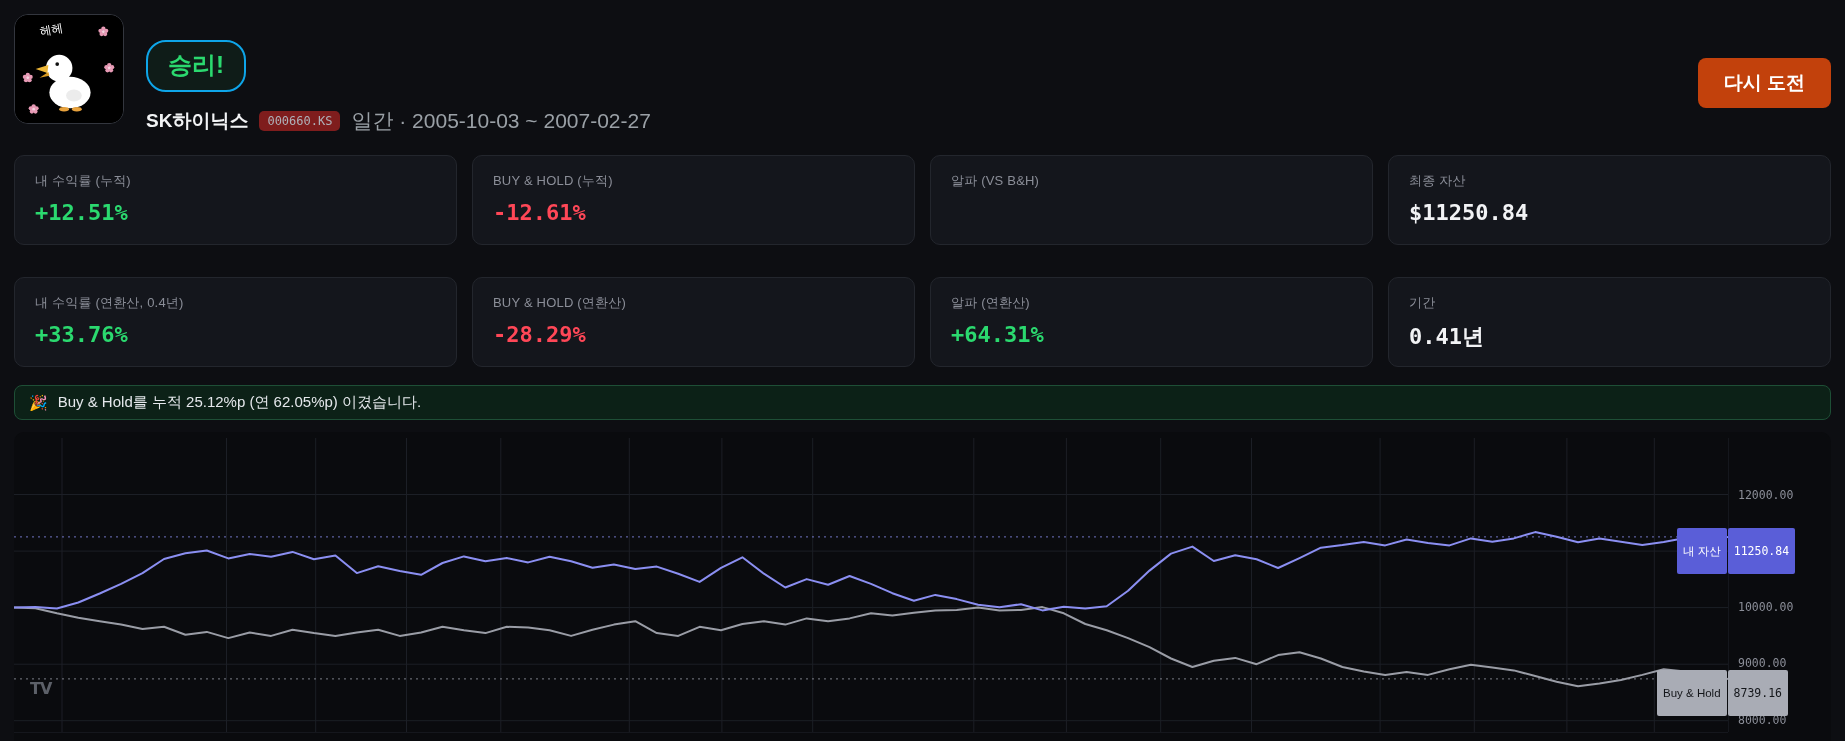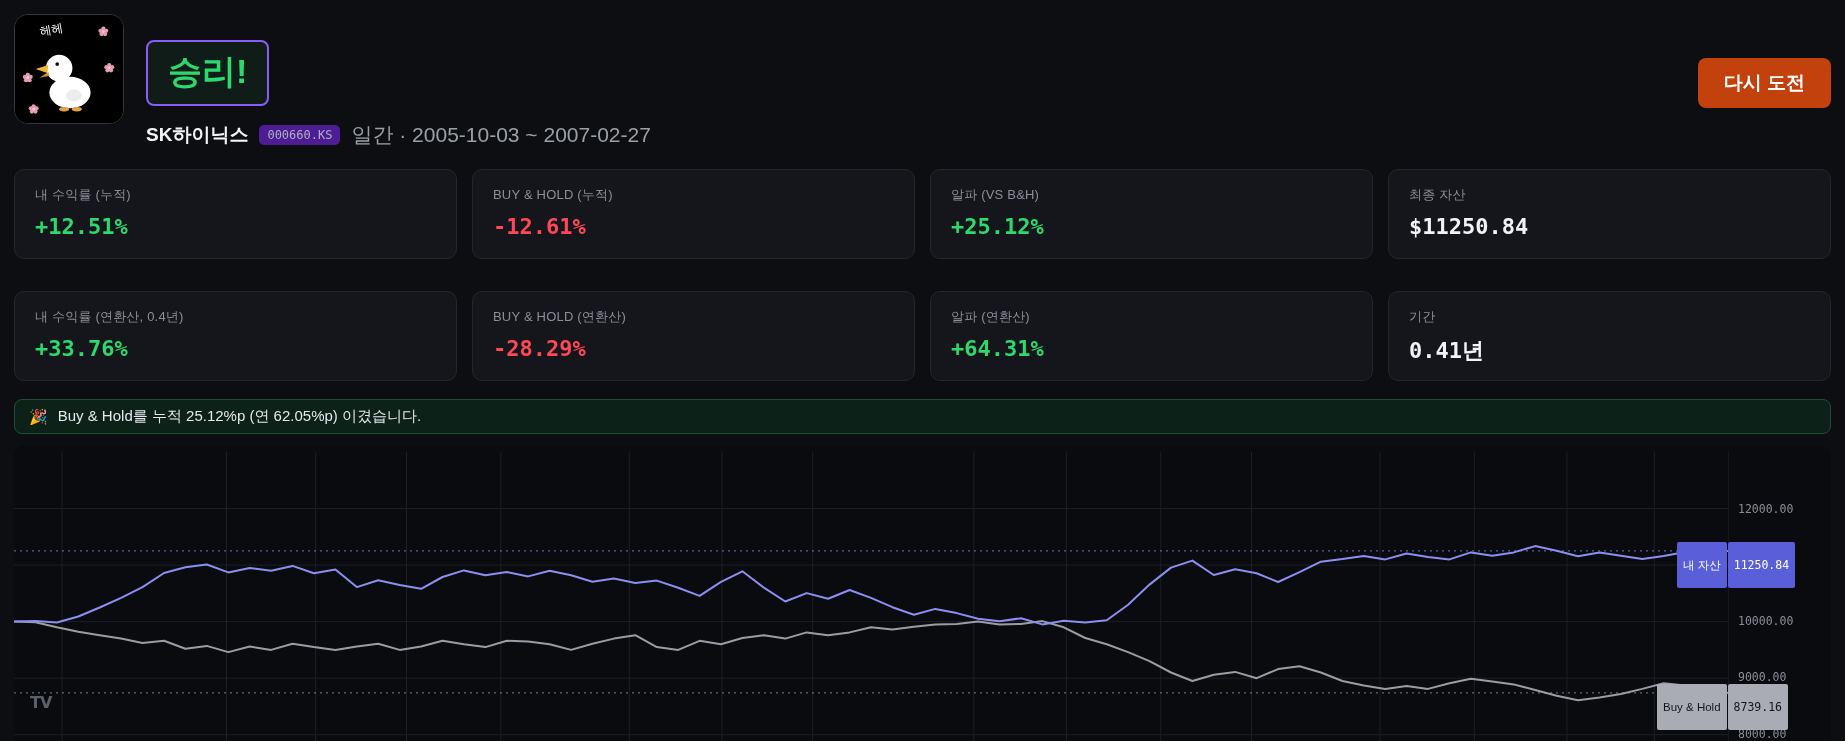--- a/index.html
+++ b/index.html
@@ -6,25 +6,25 @@
   html,body { margin:0; padding:0; width:1845px; height:741px; background:#0d0e12;
     font-family:"Liberation Sans", sans-serif; color:#e8eaed; overflow:hidden; }
   .page { padding:14px 14px 0; }
 
   
   .header { display:flex; align-items:flex-start; }
   .avatar { width:110px; height:110px; border:1px solid #33363e; border-radius:14px;
     overflow:hidden; background:#000; flex:0 0 auto; margin-right:22px; }
   .avatar svg { display:block; width:100%; height:100%; }
   .head-col { padding-top:26px; }
-  .win-badge { display:inline-block; padding:7px 20px 9px; border:2px solid #8b5cf6; border-radius:8px;
-    color:#2bd96f; font-size:34px; font-weight:bold; background:rgba(43,217,111,.07); }
+  .win-badge { display:inline-block; padding:7px 20px 9px; border:2px solid #0ea5e9; border-radius:20px;
+    color:#2bd96f; font-size:24px; font-weight:bold; background:rgba(43,217,111,.07); }
   .title-row { margin-top:15px; display:flex; align-items:center; gap:11px; }
   .stock-name { font-size:19px; font-weight:bold; color:#f2f3f5; }
-  .ticker { background:#4c1d95; color:#aeb1b9; font-size:12px; padding:3px 8px; border-radius:5px;
+  .ticker { background:#7f1d1d; color:#aeb1b9; font-size:12px; padding:3px 8px; border-radius:5px;
     font-family:"DejaVu Sans Mono", monospace; }
   .period { color:#9aa0a6; font-size:21px; }
   .retry-btn { margin-left:auto; margin-top:44px; background:#c2410c; color:#fff; border:none;
     border-radius:8px; padding:12px 26px; font-size:19px; font-weight:bold; cursor:pointer;
     font-family:"Liberation Sans", sans-serif; }
 
   
   .stats { display:grid; grid-template-columns:repeat(4,1fr); gap:32px 15px; margin-top:20px; }
   .card { background:#14161c; border:1px solid #23262d; border-radius:10px; padding:16px 20px; height:90px; }
   .card-label { color:#8b8e98; font-size:13px; letter-spacing:.2px; }
@@ -130,21 +130,20 @@
     <div class="card">
       <div class="card-label">내 수익률 (누적)</div>
       <div class="card-value" data-color="green">+12.51%</div>
     </div>
     <div class="card">
       <div class="card-label">BUY &amp; HOLD (누적)</div>
       <div class="card-value" data-color="red">-12.61%</div>
     </div>
     <div class="card">
       <div class="card-label">알파 (VS B&amp;H)</div>
-      <div class="card-value" data-color="green">+25.12%</div>
     </div>
     <div class="card">
       <div class="card-label">최종 자산</div>
       <div class="card-value" data-color="white">$11250.84</div>
     </div>
     <div class="card">
       <div class="card-label">내 수익률 (연환산, 0.4년)</div>
       <div class="card-value" data-color="green">+33.76%</div>
     </div>
     <div class="card">

